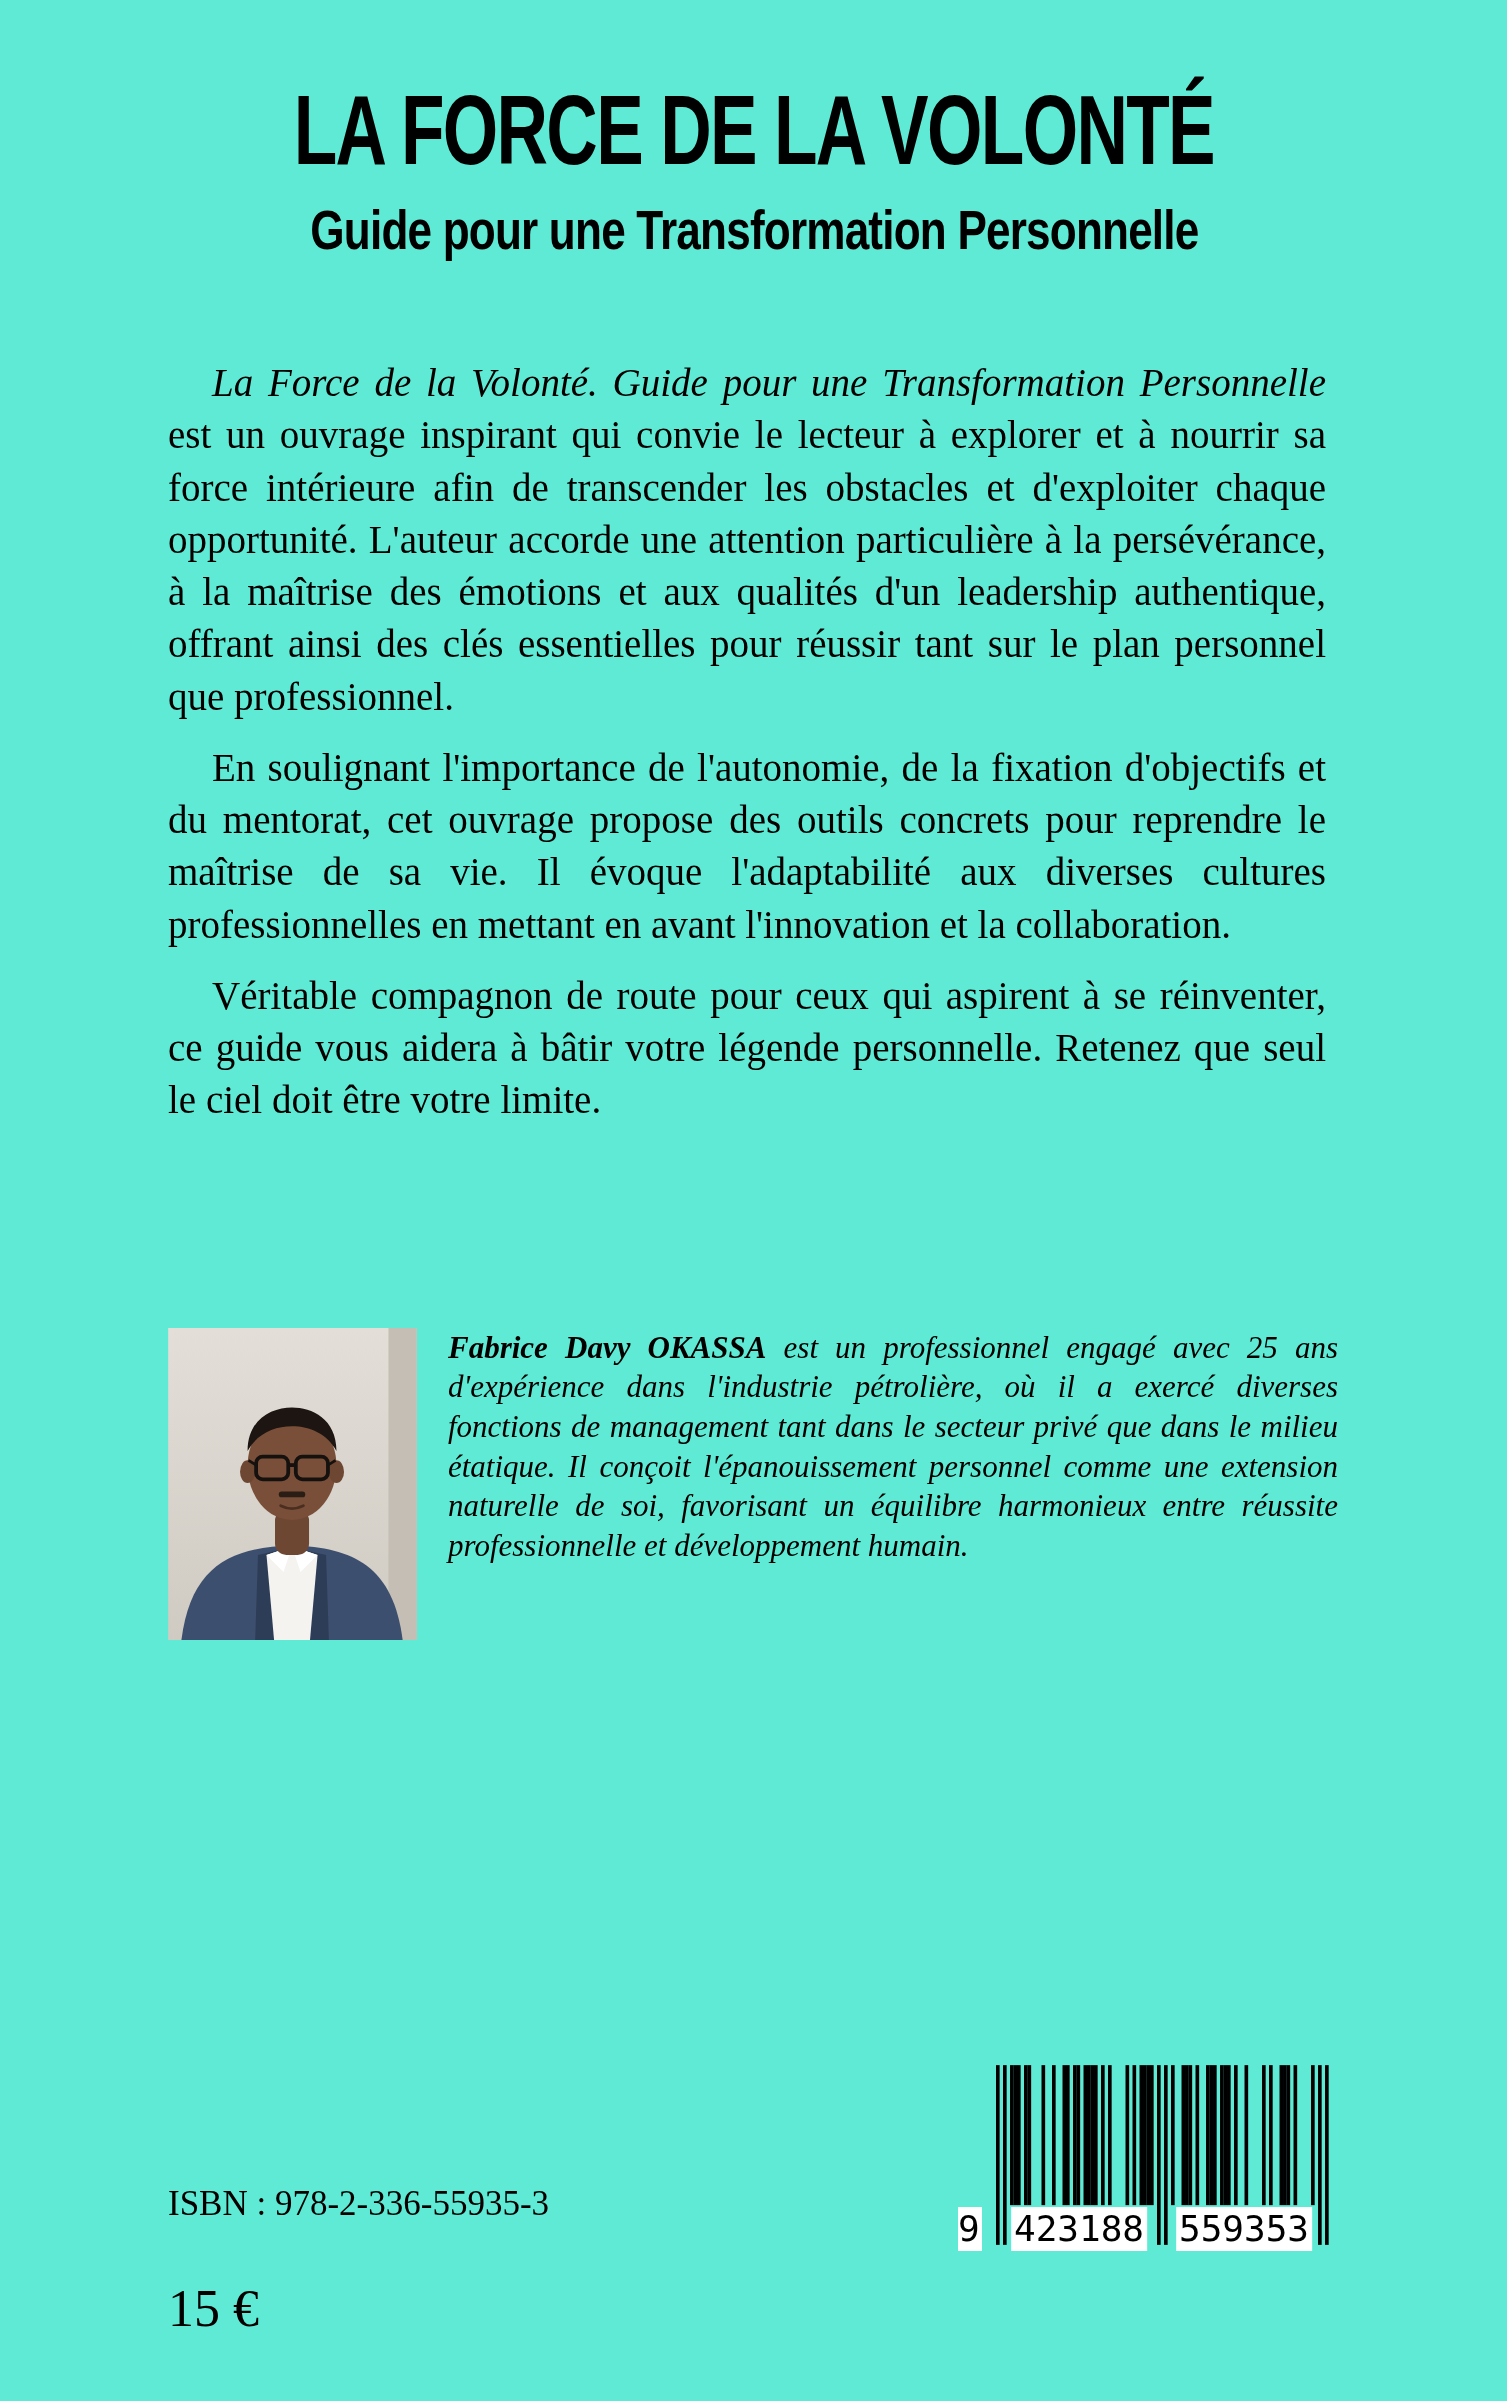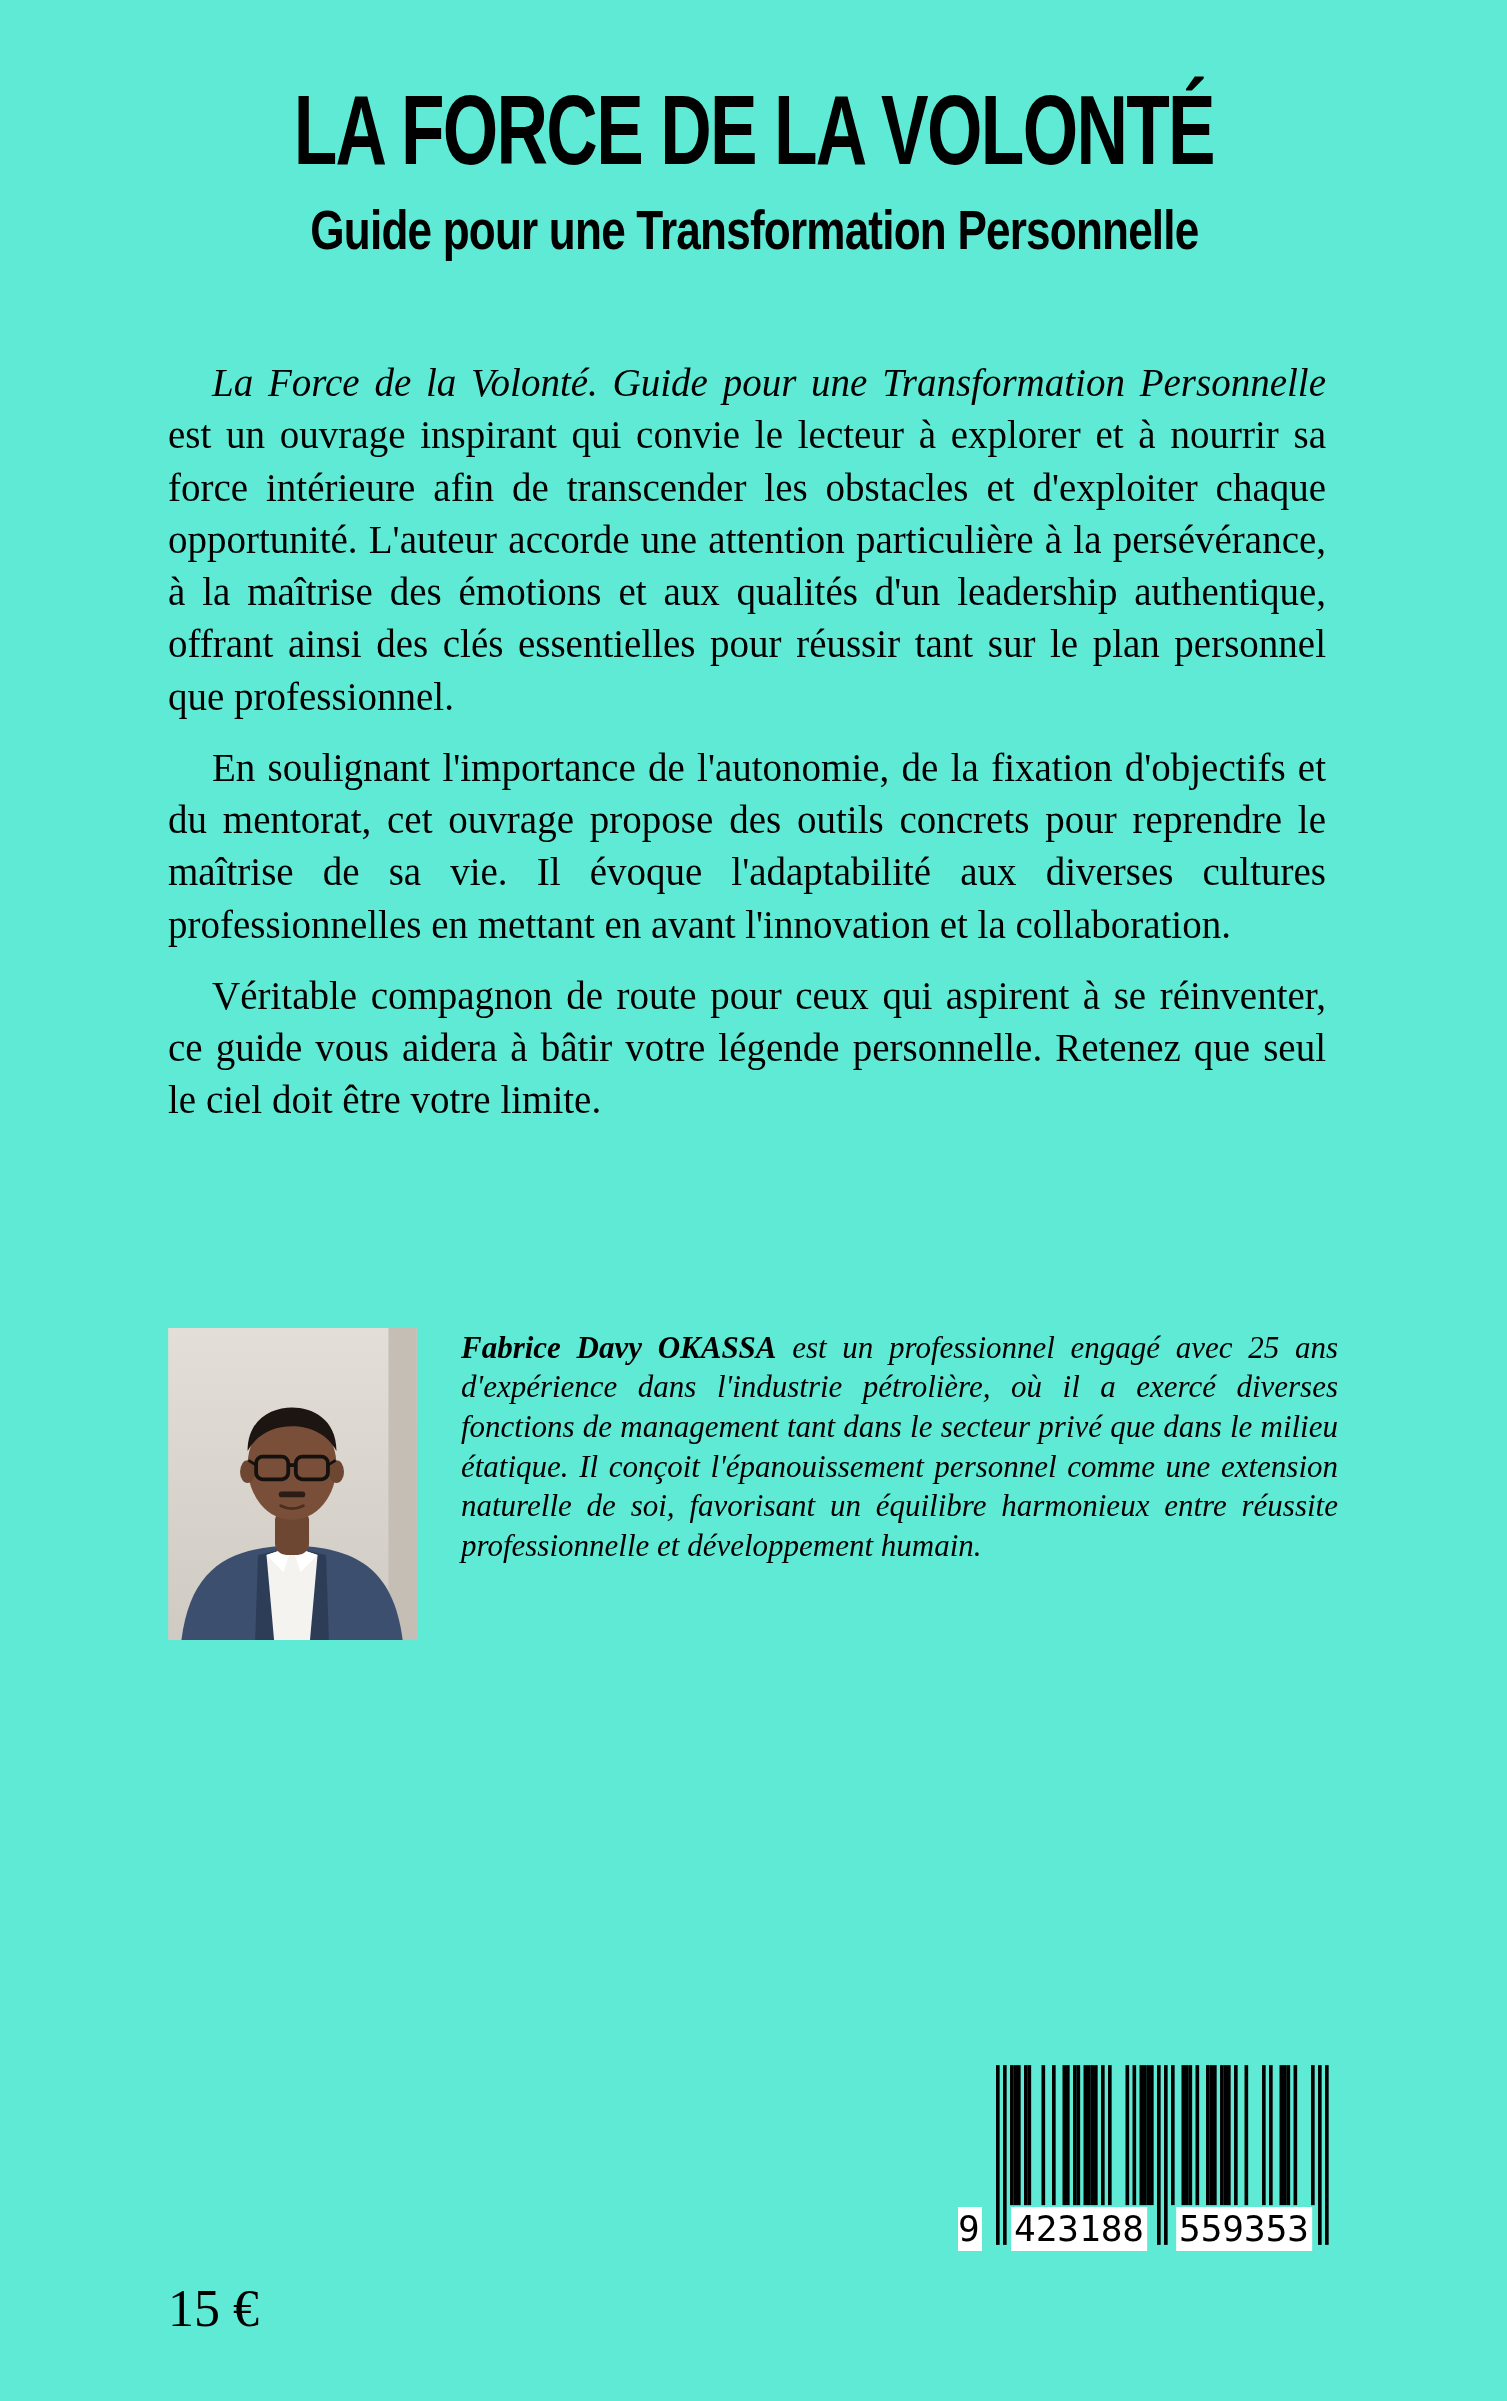--- a/index.html
+++ b/index.html
@@ -44,21 +44,21 @@
     font-size:39px;
     line-height:1.34;
     text-align:justify;
   }
   .body-text p { margin:0 12px 19px 0; text-indent:44px; }
   .body-text .lead-italic { font-style:italic; }
 
   
   .author-section {
     display:flex;
-    gap:44px;
+    gap:31px;
     margin:201px 170px 0 168px;
     align-items:flex-start;
   }
   .author-photo {
     flex:none;
     width:249px; height:312px;
     overflow:hidden;
   }
   .author-bio {
     margin:0;
@@ -145,20 +145,21 @@
         <line x1="93" y1="145" x2="85" y2="140" stroke="#15110e" stroke-width="3"></line>
         <line x1="169" y1="145" x2="177" y2="140" stroke="#15110e" stroke-width="3"></line>
 
         <rect x="117" y="173" width="28" height="6" rx="3" fill="#2a1d15"></rect>
         <path d="M119 188 Q 131 194 143 188" stroke="#4a2f20" stroke-width="3" fill="none" stroke-linecap="round"></path>
       </svg>
     </div>
     <p class="author-bio"><span class="author-name">Fabrice Davy OKASSA</span><span> est un professionnel engagé avec 25 ans d'expérience dans l'industrie pétrolière, où il a exercé diverses fonctions de management tant dans le secteur privé que dans le milieu étatique. Il conçoit l'épanouissement personnel comme une extension naturelle de soi, favorisant un équilibre harmonieux entre réussite professionnelle et développement humain.</span></p>
   </div>
 
+  <div class="isbn">ISBN : 978-2-336-55935-3</div>
   <div class="price">15 €</div>
 
   <div class="barcode">
     <svg id="barcode-svg" width="333" height="180" viewBox="0 0 352 190" xmlns="http://www.w3.org/2000/svg">
         <rect x="0.0" y="0" width="3.85" height="190" fill="#000000"></rect>
         <rect x="7.4" y="0" width="3.85" height="190" fill="#000000"></rect>
         <rect x="14.8" y="0" width="3.85" height="148" fill="#000000"></rect>
         <rect x="18.5" y="0" width="3.85" height="148" fill="#000000"></rect>
         <rect x="22.2" y="0" width="3.85" height="148" fill="#000000"></rect>
         <rect x="29.6" y="0" width="3.85" height="148" fill="#000000"></rect>

